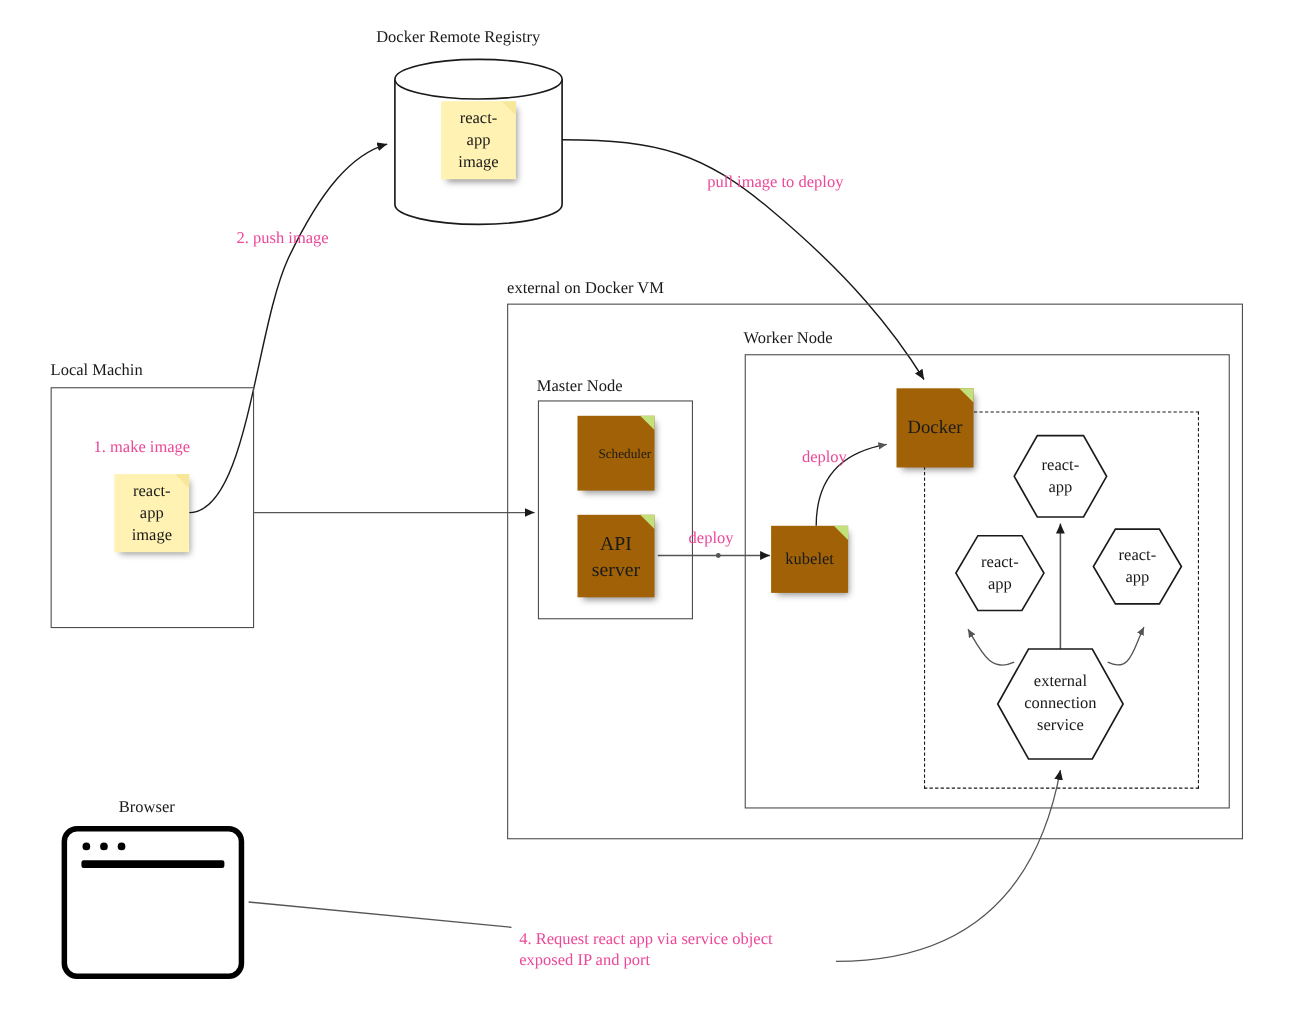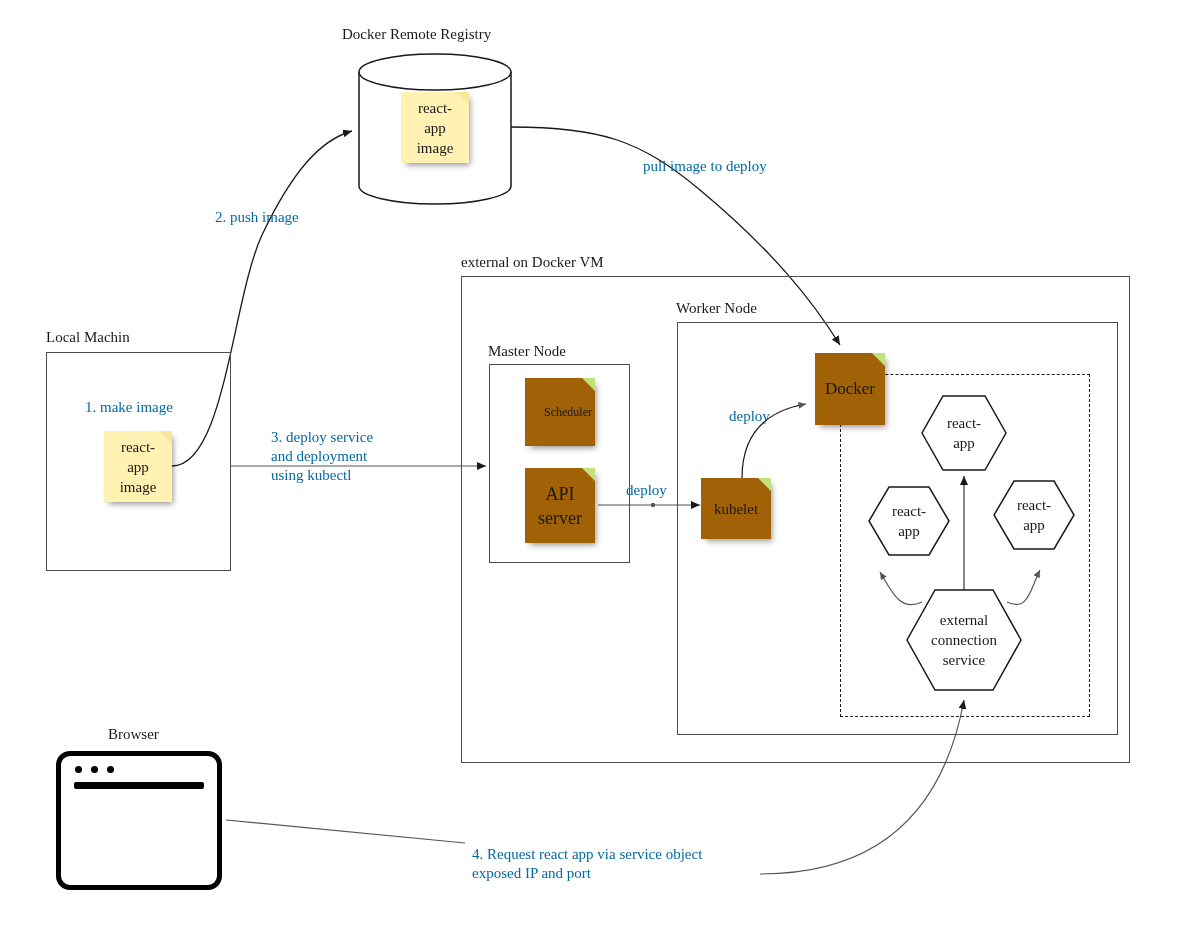--- a/index.html
+++ b/index.html
@@ -9,21 +9,21 @@
     color:#1a1a1a;
     position:relative;
     overflow:hidden;
   }
   #canvas{position:absolute;left:0;top:0;width:1185px;height:932px;font-family:Liberation Serif, serif;}
   svg.layer{position:absolute;left:0;top:0;width:1185px;height:932px;overflow:visible;}
   svg.layer.under{z-index:1;}
 
   .lbl{
     position:absolute;z-index:20;
-    font-size:15px;line-height:19px;color:#0369a1;
+    font-size:15px;line-height:19px;color:#ec4899;
     white-space:pre;
   }
 
   
   .frame{
     position:absolute;z-index:5;
     border:1.6px solid #4d4d4d;
     background:transparent;
     box-sizing:border-box;
   }
@@ -196,23 +196,20 @@
     <span class="dots">
         <i></i>
         <i></i>
         <i></i>
       </span>
     <span class="bar"></span>
   </div>
 
   <div class="lbl" style="left: 215px; top: 208px; white-space: pre-line;">2. push image</div>
 
-  <div class="lbl" style="left: 271px; top: 428px; white-space: pre-line;">3. deploy service
-    and deployment
-    using kubectl</div>
 
   <div class="lbl" style="left: 643px; top: 157px; white-space: pre-line;">pull image to deploy</div>
 
   <div class="lbl" style="left: 626px; top: 481px; white-space: pre-line;">deploy</div>
 
   <div class="lbl" style="left: 729px; top: 407px; white-space: pre-line;">deploy</div>
 
   <div class="lbl" style="left: 472px; top: 845px; white-space: pre-line;">4. Request react app via service object
     exposed IP and port</div>
 

